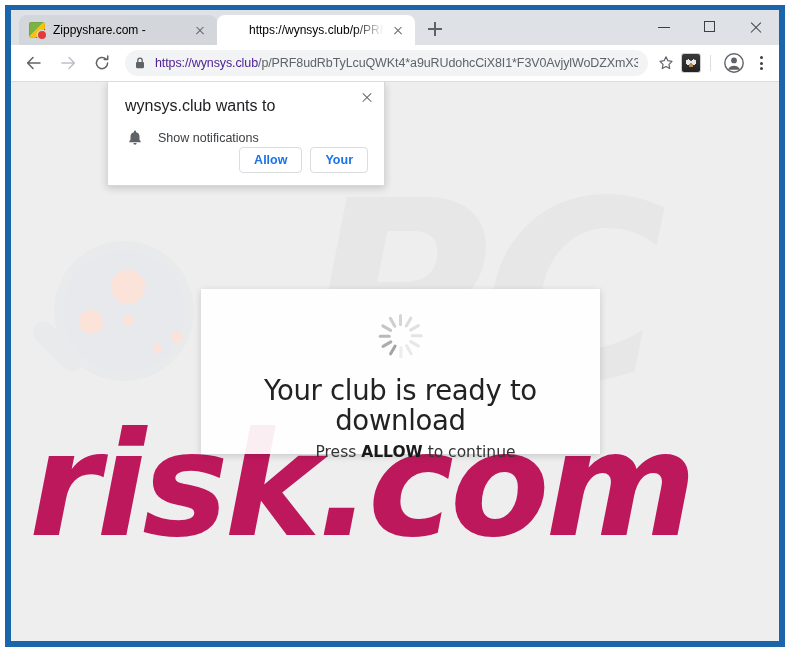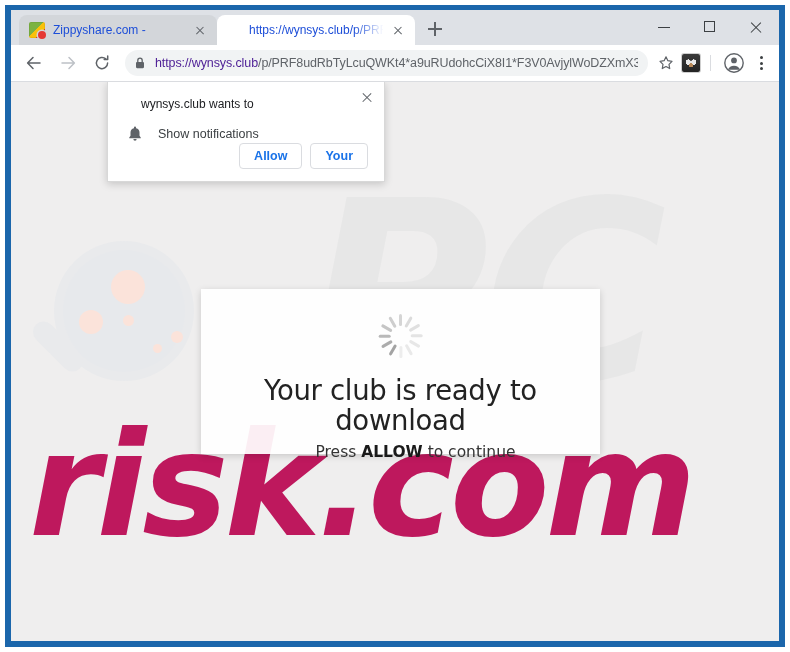--- a/index.html
+++ b/index.html
@@ -72,21 +72,21 @@
     width:8px; height:8px; border-radius:50%;
     background:#e53935;
     box-shadow: 0 0 0 1.5px #d3d6da;
   }
   .tab-title {
     flex: 1 1 auto;
     white-space: nowrap;
     overflow: hidden;
     font-size: 12px;
     line-height: 30px;
-    color: #1d4ed8;
+    color: #000000;
   }
   .tab.active .tab-title {
     padding-left: 22px;
     -webkit-mask-image: linear-gradient(to right, #000 80%, transparent 99%);
             mask-image: linear-gradient(to right, #000 80%, transparent 99%);
   }
   .tab-close {
     flex: 0 0 18px;
     width: 18px; height: 18px;
     position: relative;
@@ -347,23 +347,23 @@
     right: 8px; top: 6px;
     width: 18px; height: 18px;
   }
   .perm-close::before, .perm-close::after {
     content:""; position:absolute; left:3px; top:8.5px;
     width:12px; height:1.2px; background:#5f6368;
   }
   .perm-close::before { transform: rotate(45deg); }
   .perm-close::after  { transform: rotate(-45deg); }
   .perm-title {
-    font-size: 12px;
+    font-size: 16px;
     color: #202124;
-    margin: 1px 0 14px 17px;
+    margin: 1px 0 14px 1px;
   }
   .perm-row {
     display: flex;
     align-items: center;
   }
   .bell {
     flex: 0 0 18px;
     width: 18px; height: 18px;
     margin: 0 14px 0 2px;
     position: relative;

